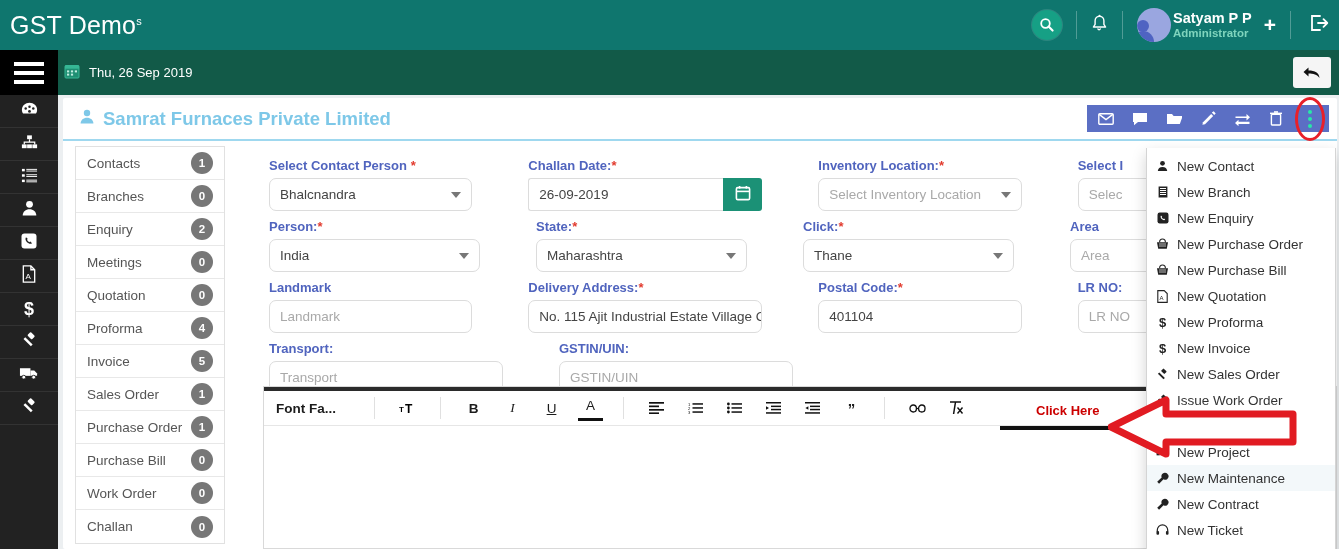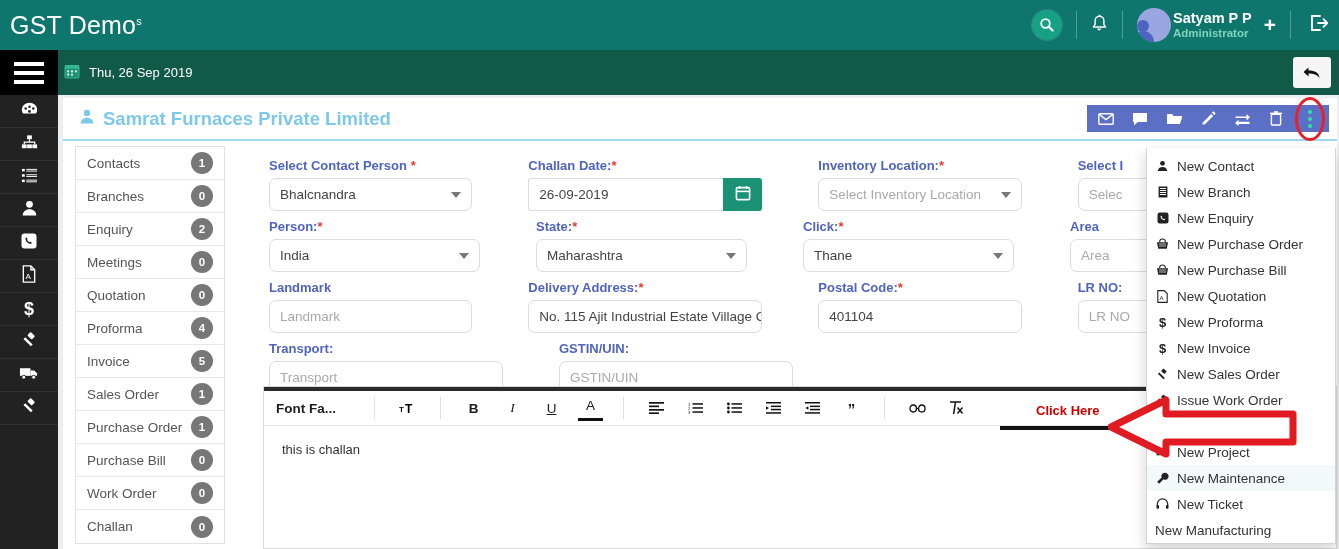--- a/index.html
+++ b/index.html
@@ -662,21 +662,20 @@
               </svg>
             </div>
           <div class="tg">
               <svg width="15" height="14" viewBox="0 0 15 14">
                 <path d="M1 1h11" stroke="#111" stroke-width="1.5"></path>
                 <path d="M6.5 1L4.6 13" stroke="#111" stroke-width="1.5"></path>
                 <path d="M8.5 6.5l5 6M13.5 6.5l-5 6" stroke="#111" stroke-width="1.4"></path>
               </svg>
             </div>
         </div>
-        <div class="editor-body">this is challan</div>
       </div>
 
     </div>
   </div>
 
   <div class="dropdown">
     <div class="dditem">
       <span class="ddicon">
           <svg width="11" height="12" viewBox="0 0 12 13">
             <circle cx="6" cy="3.6" r="2.6" fill="#222"></circle>
@@ -786,20 +785,28 @@
     <div class="dditem active">
       <span class="ddicon">
           <svg width="13" height="13" viewBox="0 0 14 14">
             <path d="M9.4.8a3.6 3.6 0 00-3.3 5l-4.8 4.8 2 2 4.8-4.8A3.6 3.6 0 1011.6 1.5l-1.7 1.8 1.3 1.3 1.8-1.7A3.6 3.6 0 009.4.8z" fill="#222"></path>
           </svg>
         </span>
       <span>New Maintenance</span>
     </div>
     <div class="dditem">
       <span class="ddicon">
+          <svg width="13" height="13" viewBox="0 0 14 14">
+            <path d="M9.4.8a3.6 3.6 0 00-3.3 5l-4.8 4.8 2 2 4.8-4.8A3.6 3.6 0 1011.6 1.5l-1.7 1.8 1.3 1.3 1.8-1.7A3.6 3.6 0 009.4.8z" fill="#222"></path>
+          </svg>
+        </span>
+      <span>New Contract</span>
+    </div>
+    <div class="dditem">
+      <span class="ddicon">
           <svg width="13" height="12" viewBox="0 0 14 12">
             <path d="M1.4 8V6a5.6 5.6 0 0111.2 0v2" fill="none" stroke="#222" stroke-width="1.3"></path>
             <rect x=".5" y="7" width="2.8" height="4.2" rx="1.1" fill="#222"></rect>
             <rect x="10.7" y="7" width="2.8" height="4.2" rx="1.1" fill="#222"></rect>
           </svg>
         </span>
       <span>New Ticket</span>
     </div>
     <div class="dditem">
 

